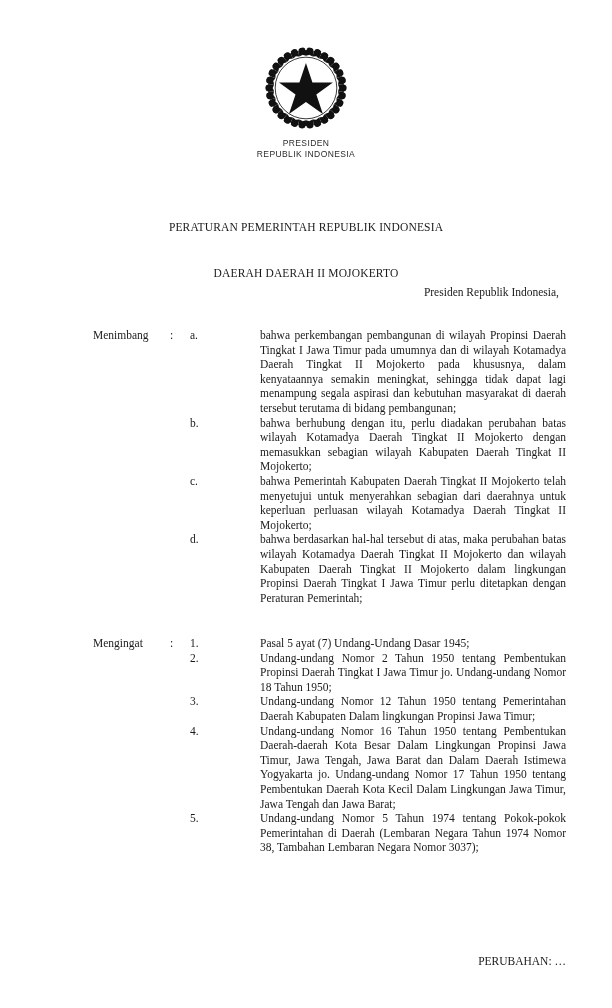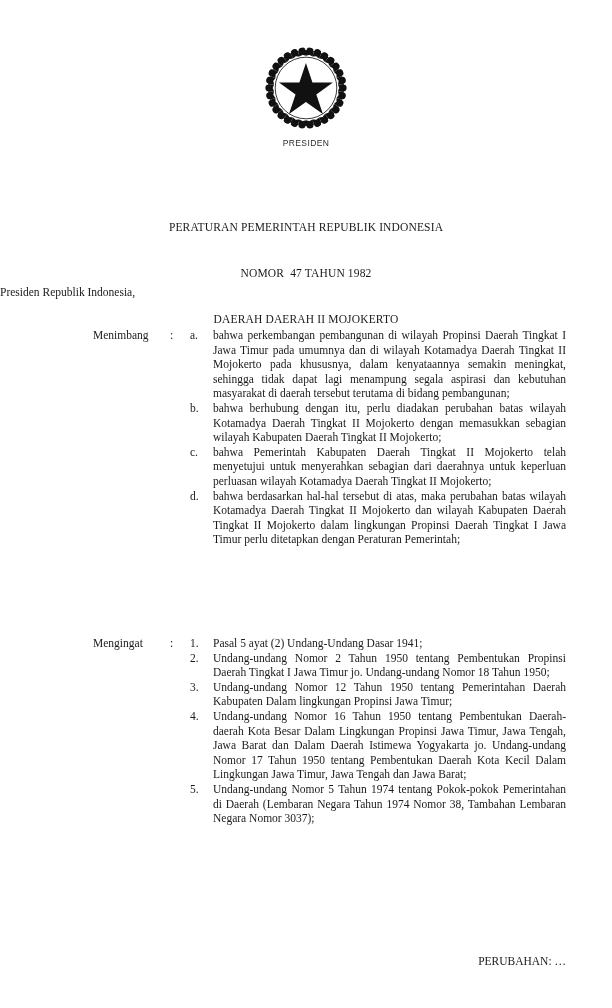--- a/index.html
+++ b/index.html
@@ -56,21 +56,21 @@
     letter-spacing: 0.15px;
     white-space: pre;
   }
 
   
   .opening {
     position: absolute;
     top: 286px;
     left: 0;
     width: 559px;
-    text-align: left;
+    text-align: right;
     font-size: 11.5px;
   }
 
   
   .section {
     position: absolute;
     left: 86px;
     width: 480px;
   }
   .section-menimbang { top: 328px; }
@@ -110,21 +110,21 @@
     text-justify: inter-word;
     margin-bottom: 0;
   }
   .clause-marker {
     position: absolute;
     left: 0;
     top: 0;
     width: 18px;
     text-align: left;
   }
-  .clause-text { display: block; }
+  .clause-text { display: block; margin-left: 47px; }
 
   
   .footer-line {
     position: absolute;
     top: 955px;
     left: 0;
     width: 566px;
     text-align: right;
     font-size: 11.5px;
   }
@@ -274,26 +274,26 @@
 
           <path d="M45,88 q5,4 10,0 q-5,-3 -10,0 z"></path>
           <path d="M50,86 l-2.5,4 l2.5,-1 l2.5,1 z"></path>
         </g>
 
         <path d="M50,22 L59.1,49.2 L87.6,49.2 L64.5,66.0 L73.6,93.2 L50,76.4 L26.4,93.2 L35.5,66.0 L12.4,49.2 L40.9,49.2 Z" transform="translate(0,-3) scale(0.78) translate(14,11)"></path>
       </g>
     </svg>
     <div class="emblem-caption">
       <div>PRESIDEN</div>
+      <div>REPUBLIK INDONESIA</div>
     </div>
   </div>
 
   <div class="title-block">
     <div>PERATURAN PEMERINTAH REPUBLIK INDONESIA</div>
-    <div>NOMOR  47 TAHUN 1982</div>
     <div>DAERAH DAERAH II MOJOKERTO</div>
   </div>
 
   <div class="opening">Presiden Republik Indonesia,</div>
 
   <div class="section section-menimbang">
     <div class="section-row">
       <div class="section-label">Menimbang</div>
       <div class="section-colon">:</div>
       <ul class="section-items">
@@ -317,21 +317,21 @@
     </div>
   </div>
 
   <div class="section section-mengingat">
     <div class="section-row">
       <div class="section-label">Mengingat</div>
       <div class="section-colon">:</div>
       <ul class="section-items">
         <li class="clause">
           <span class="clause-marker">1.</span>
-          <span class="clause-text">Pasal 5 ayat (2) Undang-Undang Dasar 1941;</span>
+          <span class="clause-text">Pasal 5 ayat (7) Undang-Undang Dasar 1945;</span>
         </li>
         <li class="clause">
           <span class="clause-marker">2.</span>
           <span class="clause-text">Undang-undang  Nomor 2 Tahun 1950 tentang Pembentukan Propinsi Daerah Tingkat I Jawa Timur jo. Undang-undang Nomor 18 Tahun 1950;</span>
         </li>
         <li class="clause">
           <span class="clause-marker">3.</span>
           <span class="clause-text">Undang-undang  Nomor 12 Tahun 1950 tentang Pemerintahan Daerah Kabupaten Dalam lingkungan Propinsi Jawa Timur;</span>
         </li>
         <li class="clause">

